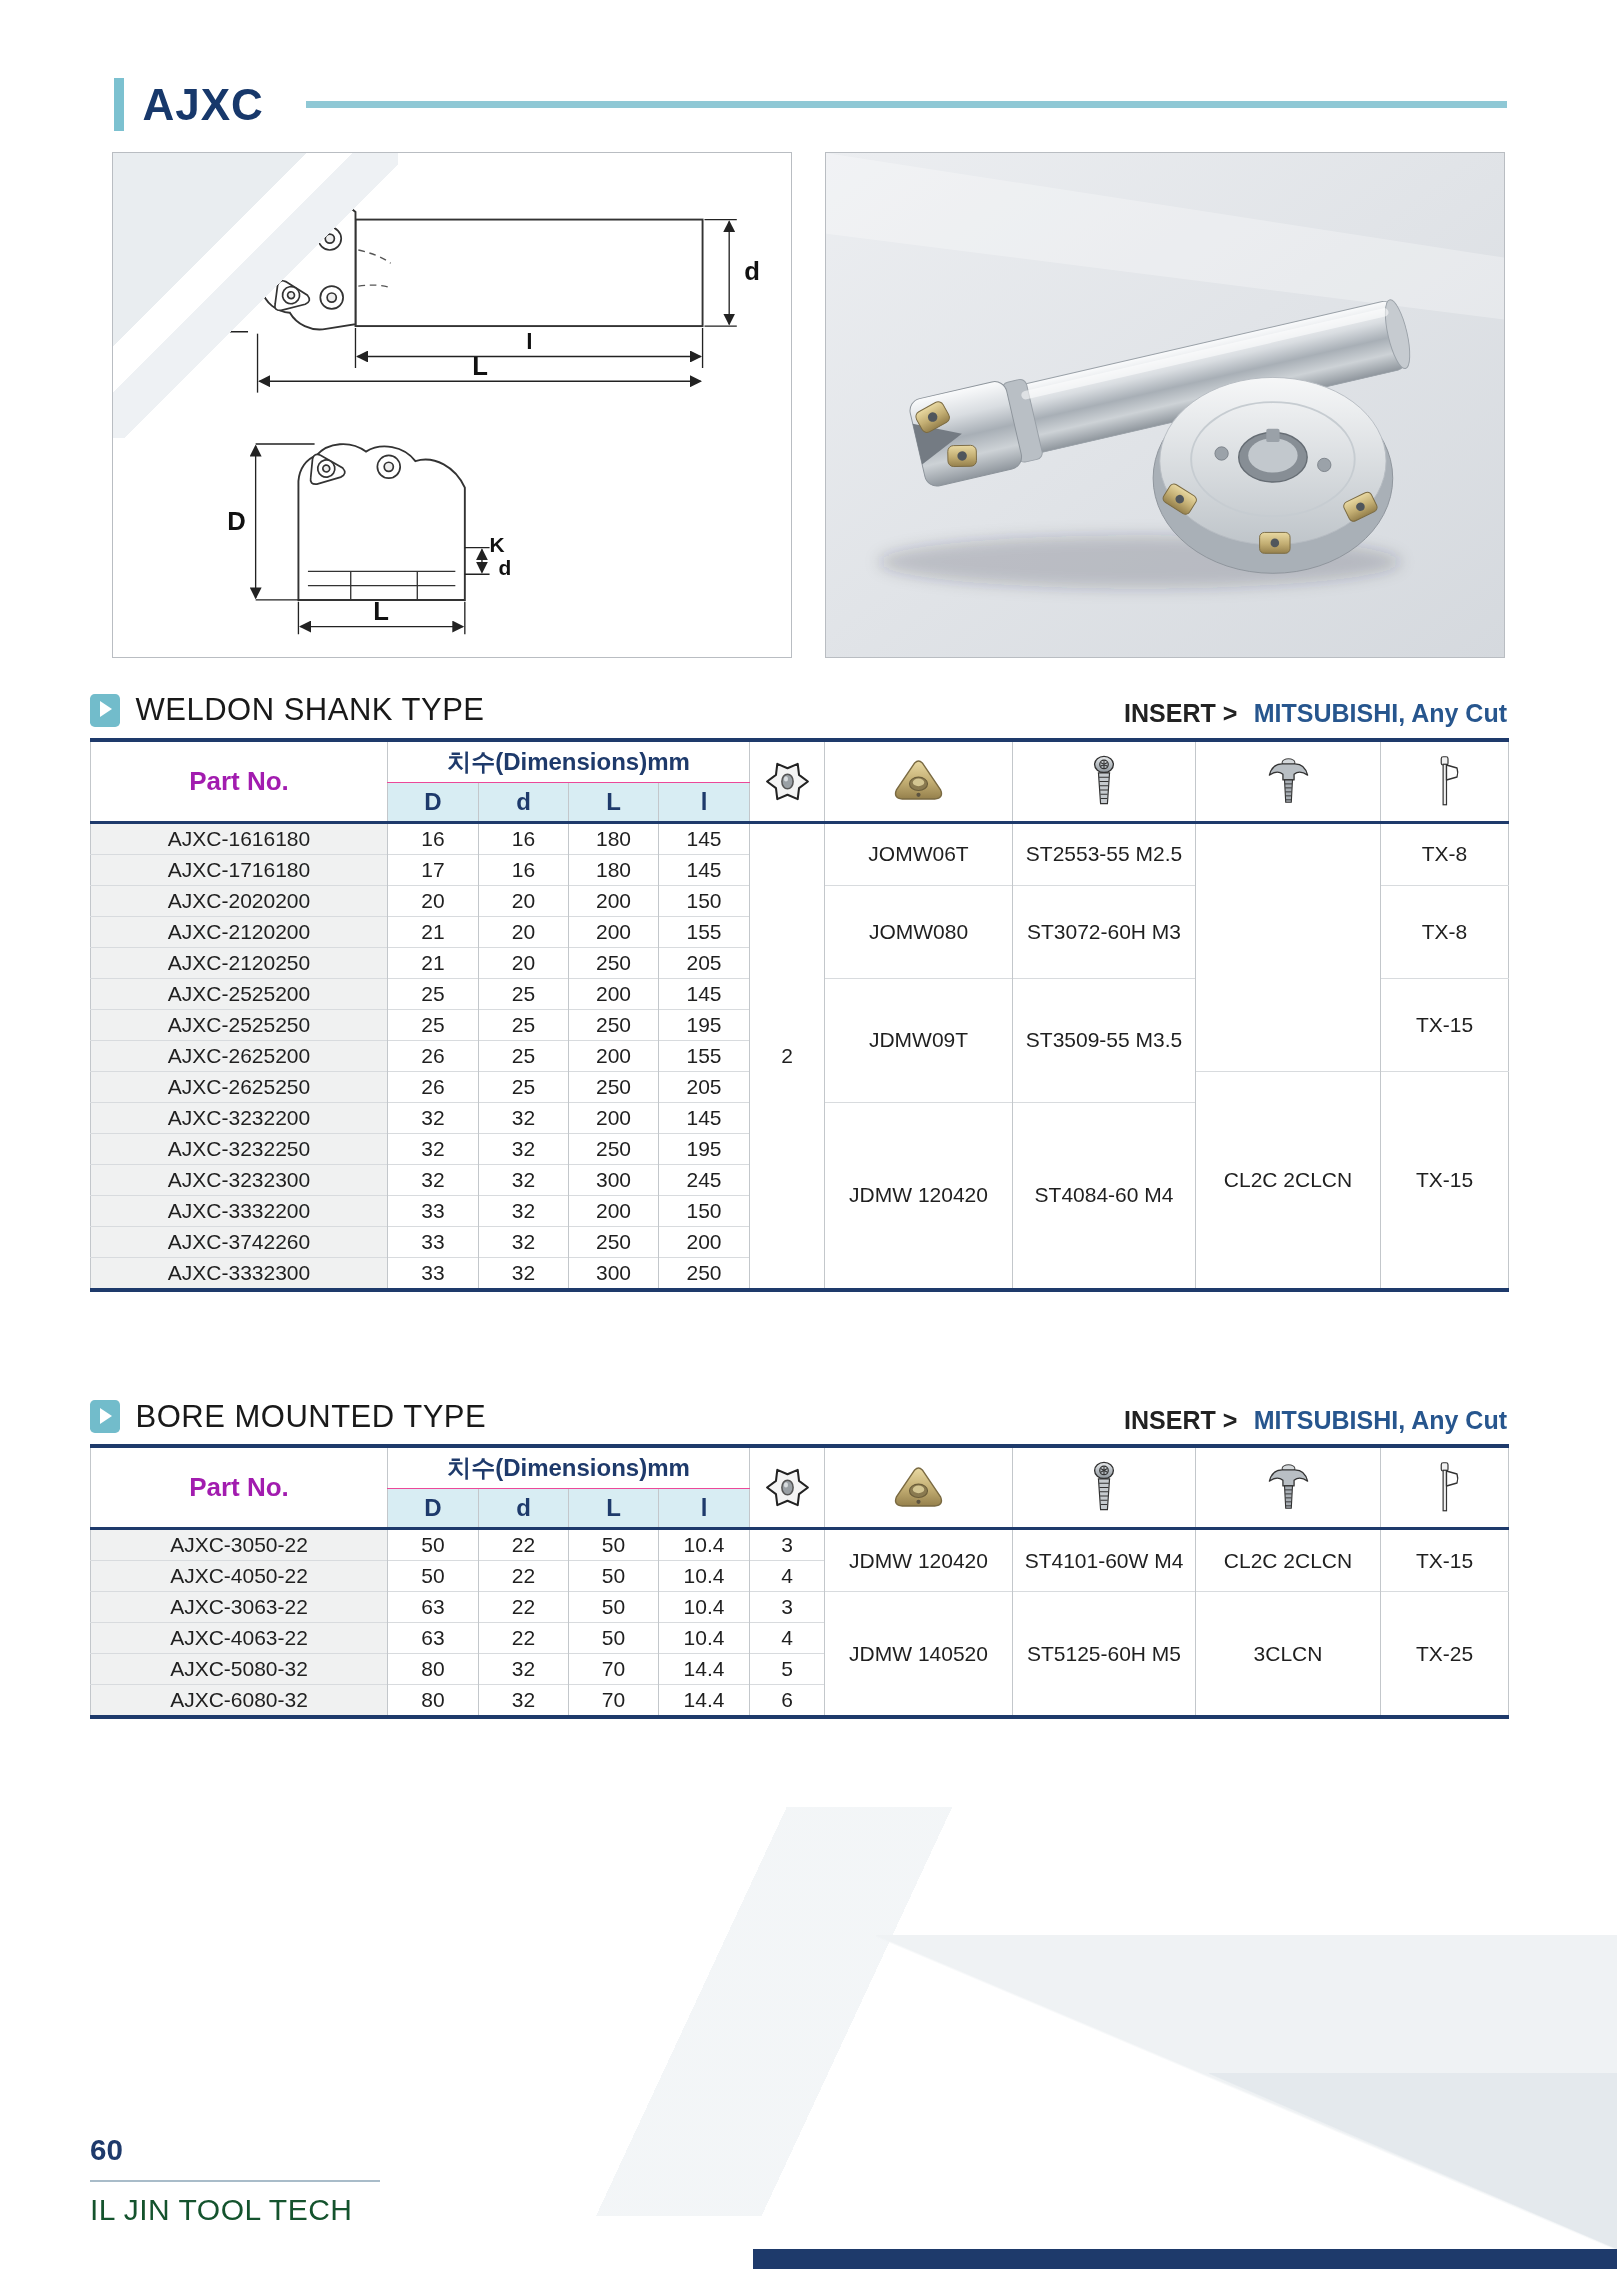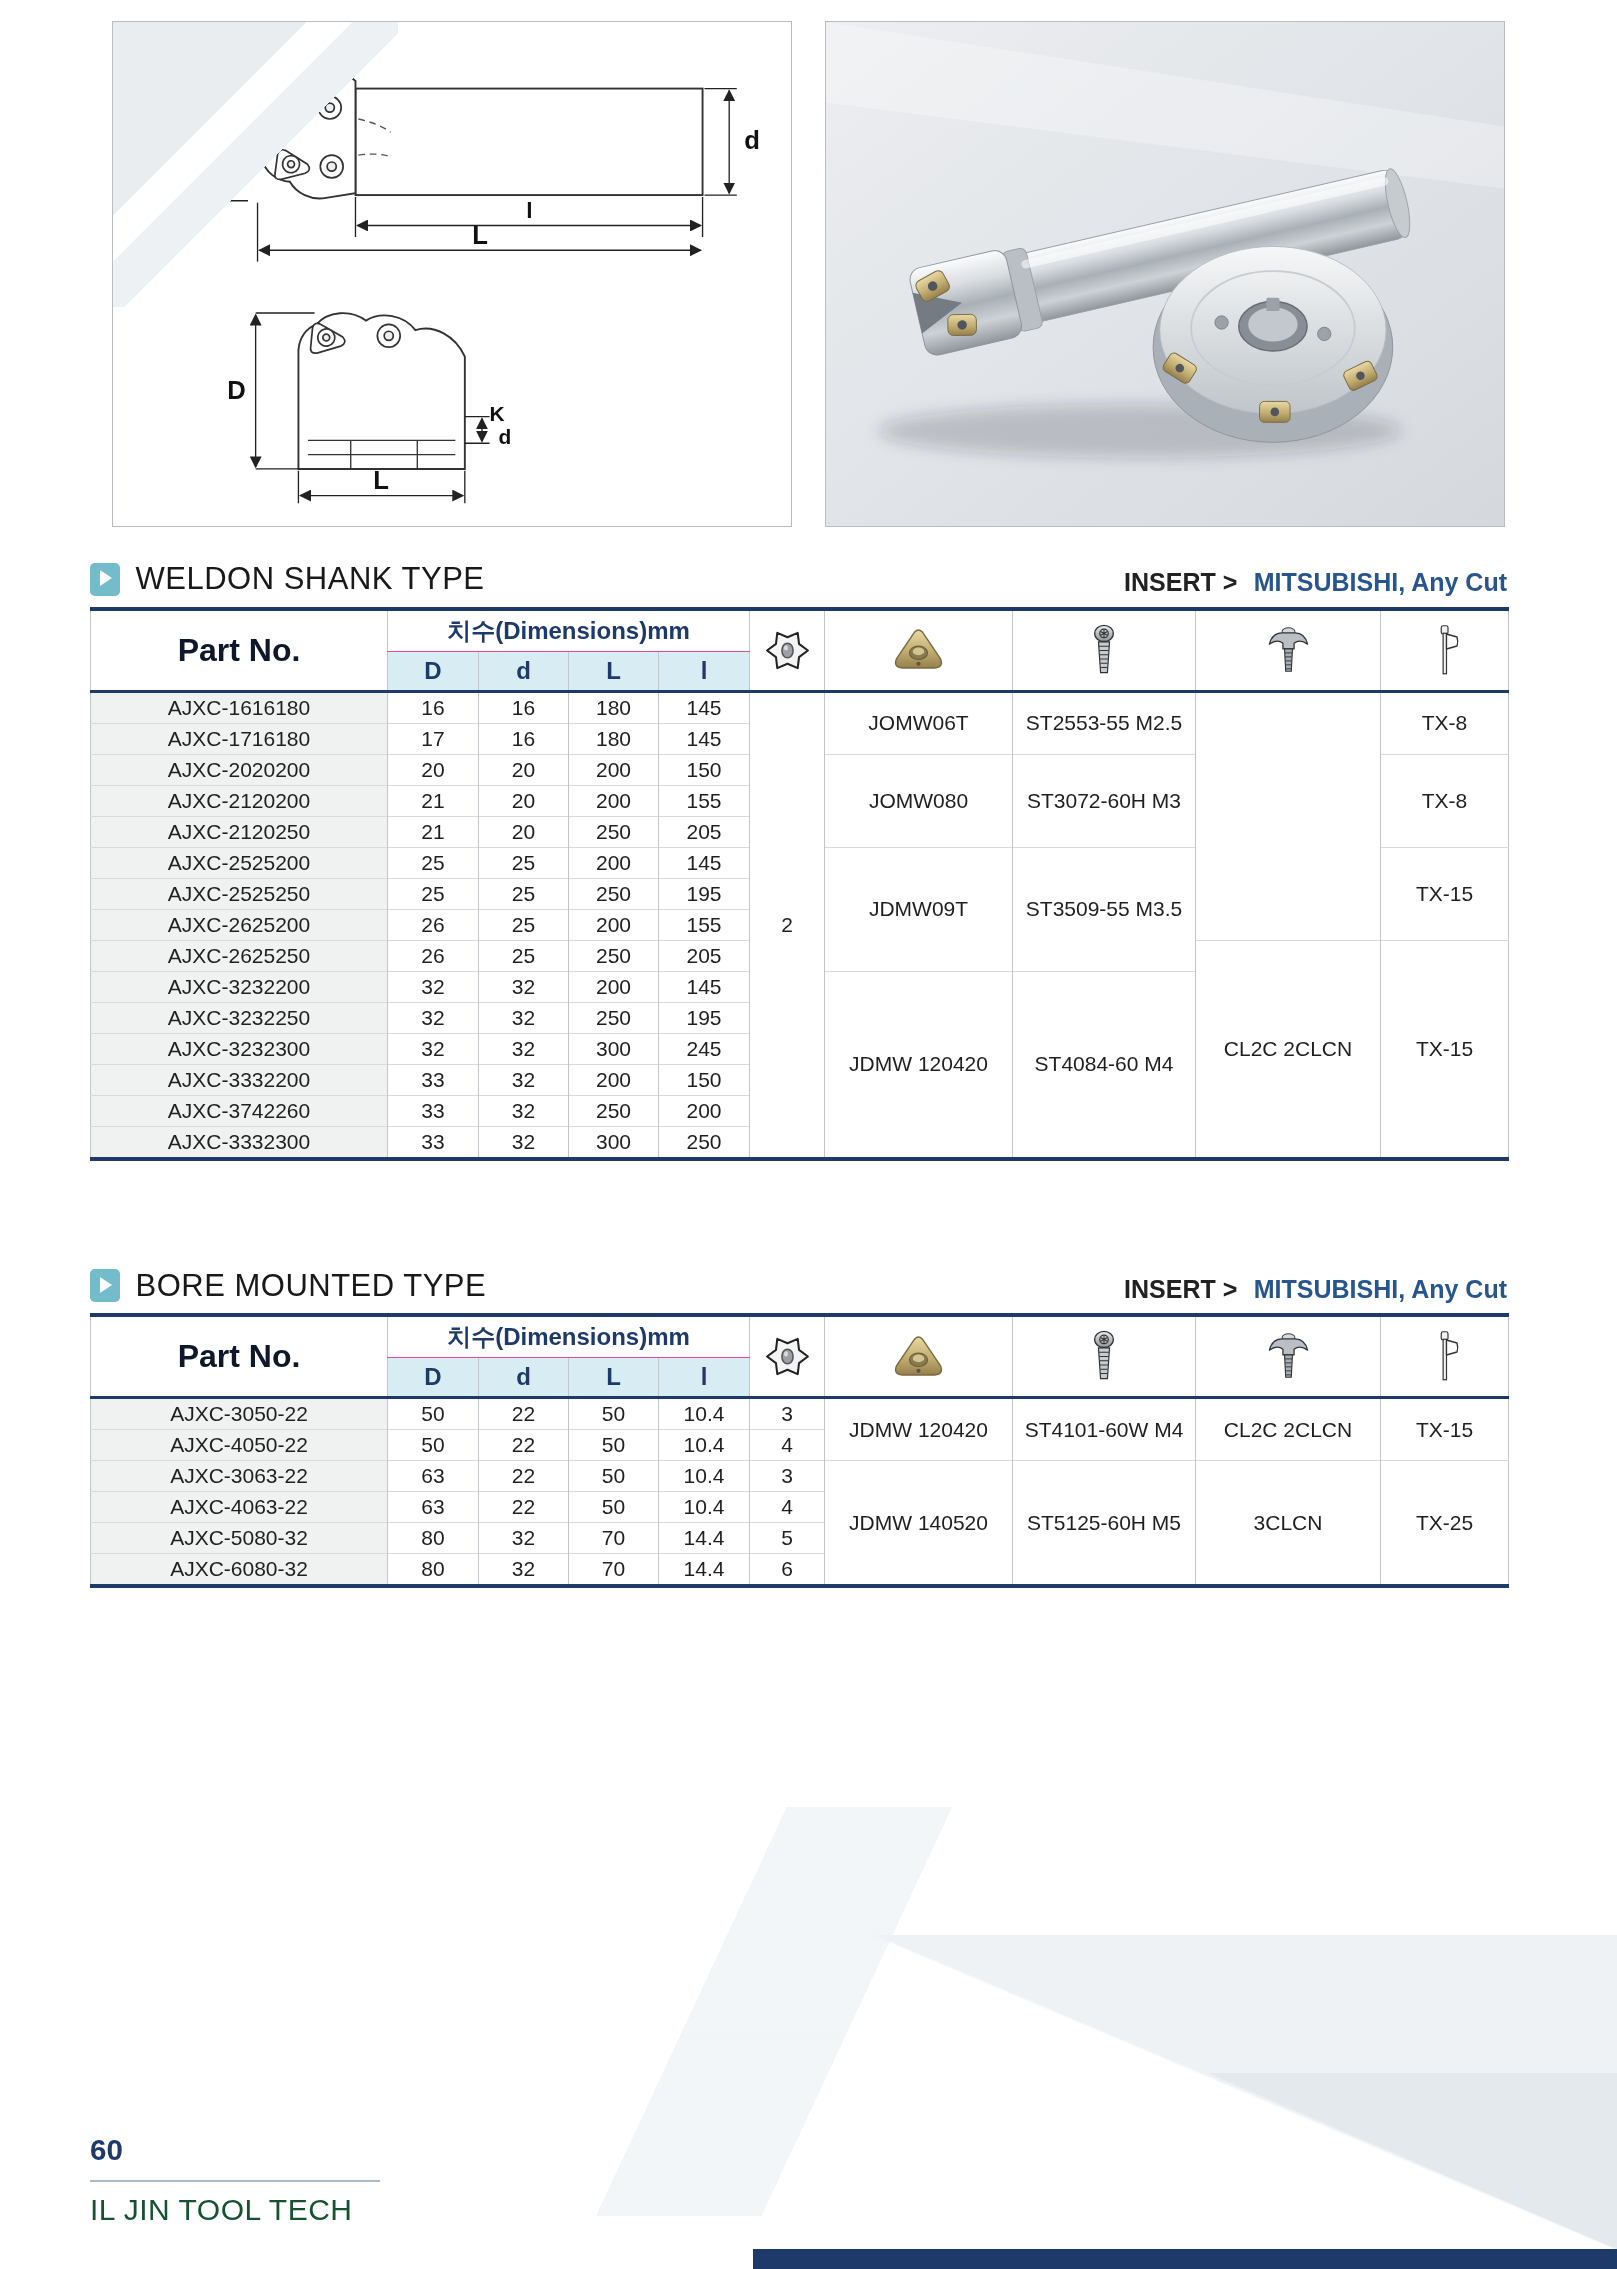--- a/index.html
+++ b/index.html
@@ -59,21 +59,21 @@
   
   table.spec {
     border-collapse:collapse; table-layout:fixed; width:1419px; margin-left:90px;
     border-top:4.8px solid #1e3a6b; border-bottom:4.8px solid #1e3a6b;
     border-left:1px solid #c3c7cb; border-right:1px solid #c3c7cb;
     background:#ffffff; position:relative; z-index:1;
   }
   table.spec th, table.spec td { border-left:1px solid #c3c7cb; padding:0; text-align:center; vertical-align:middle; }
   table.spec thead tr:first-child th:first-child { border-left:none; }
   table.spec tbody td:first-child { border-left:none; }
-  .h-part { font-size:32px; font-weight:bold; color:#0f172a; }
+  .h-part { font-size:26px; font-weight:bold; color:#a21caf; }
   .h-dims { font-size:24px; font-weight:bold; color:#1e3a6b; height:40px; border-bottom:1px solid #ec4899; }
   .h-sub  { font-size:24px; font-weight:bold; color:#1e3a6b; background:#d8edf3; height:38px; }
   .h-icon { background:#ffffff; }
   table.spec tbody tr:first-child td { border-top:3.8px solid #1e3a6b; }
   table.spec tbody tr + tr td { border-top:1px solid #d8dbde; }
   table.spec tbody td { height:30px; font-size:21px; color:#1f1f1f; }
   td.c-part { background:#f0f1f1; }
   td.c-merge { background:#ffffff; font-size:21px; color:#1f1f1f; }
   .icn { vertical-align:middle; }
   .icn-gear { width:49px; height:49px; }
@@ -137,20 +137,25 @@
       <rect x="15" y="3" width="9" height="11" rx="2.5" fill="#f2f2f2" stroke="#333" stroke-width="1.6"></rect>
       <rect x="17.5" y="13" width="4.5" height="54" fill="#f2f2f2" stroke="#333" stroke-width="1.6"></rect>
       <path d="M22,14 L36,18 Q38,24 36,30 L22,34 Z" fill="#ffffff" stroke="#333" stroke-width="1.8" stroke-linejoin="round"></path>
     </symbol>
   </defs>
 </svg>
 
 <div class="page">
 
 
+  <div class="series-row">
+    <div class="series-bar"></div>
+    <div class="series-name">AJXC</div>
+    <div class="series-line"></div>
+  </div>
 
   <div class="images-row">
     <div class="img-box draw-box">
       <svg width="678" height="504" viewBox="0 0 713 530">
         <defs>
           <marker id="ar" markerWidth="9" markerHeight="9" refX="8" refY="4.5" orient="auto-start-reverse">
             <path d="M0,0 L9,4.5 L0,9 Z" fill="#222"></path>
           </marker>
         </defs>
 

